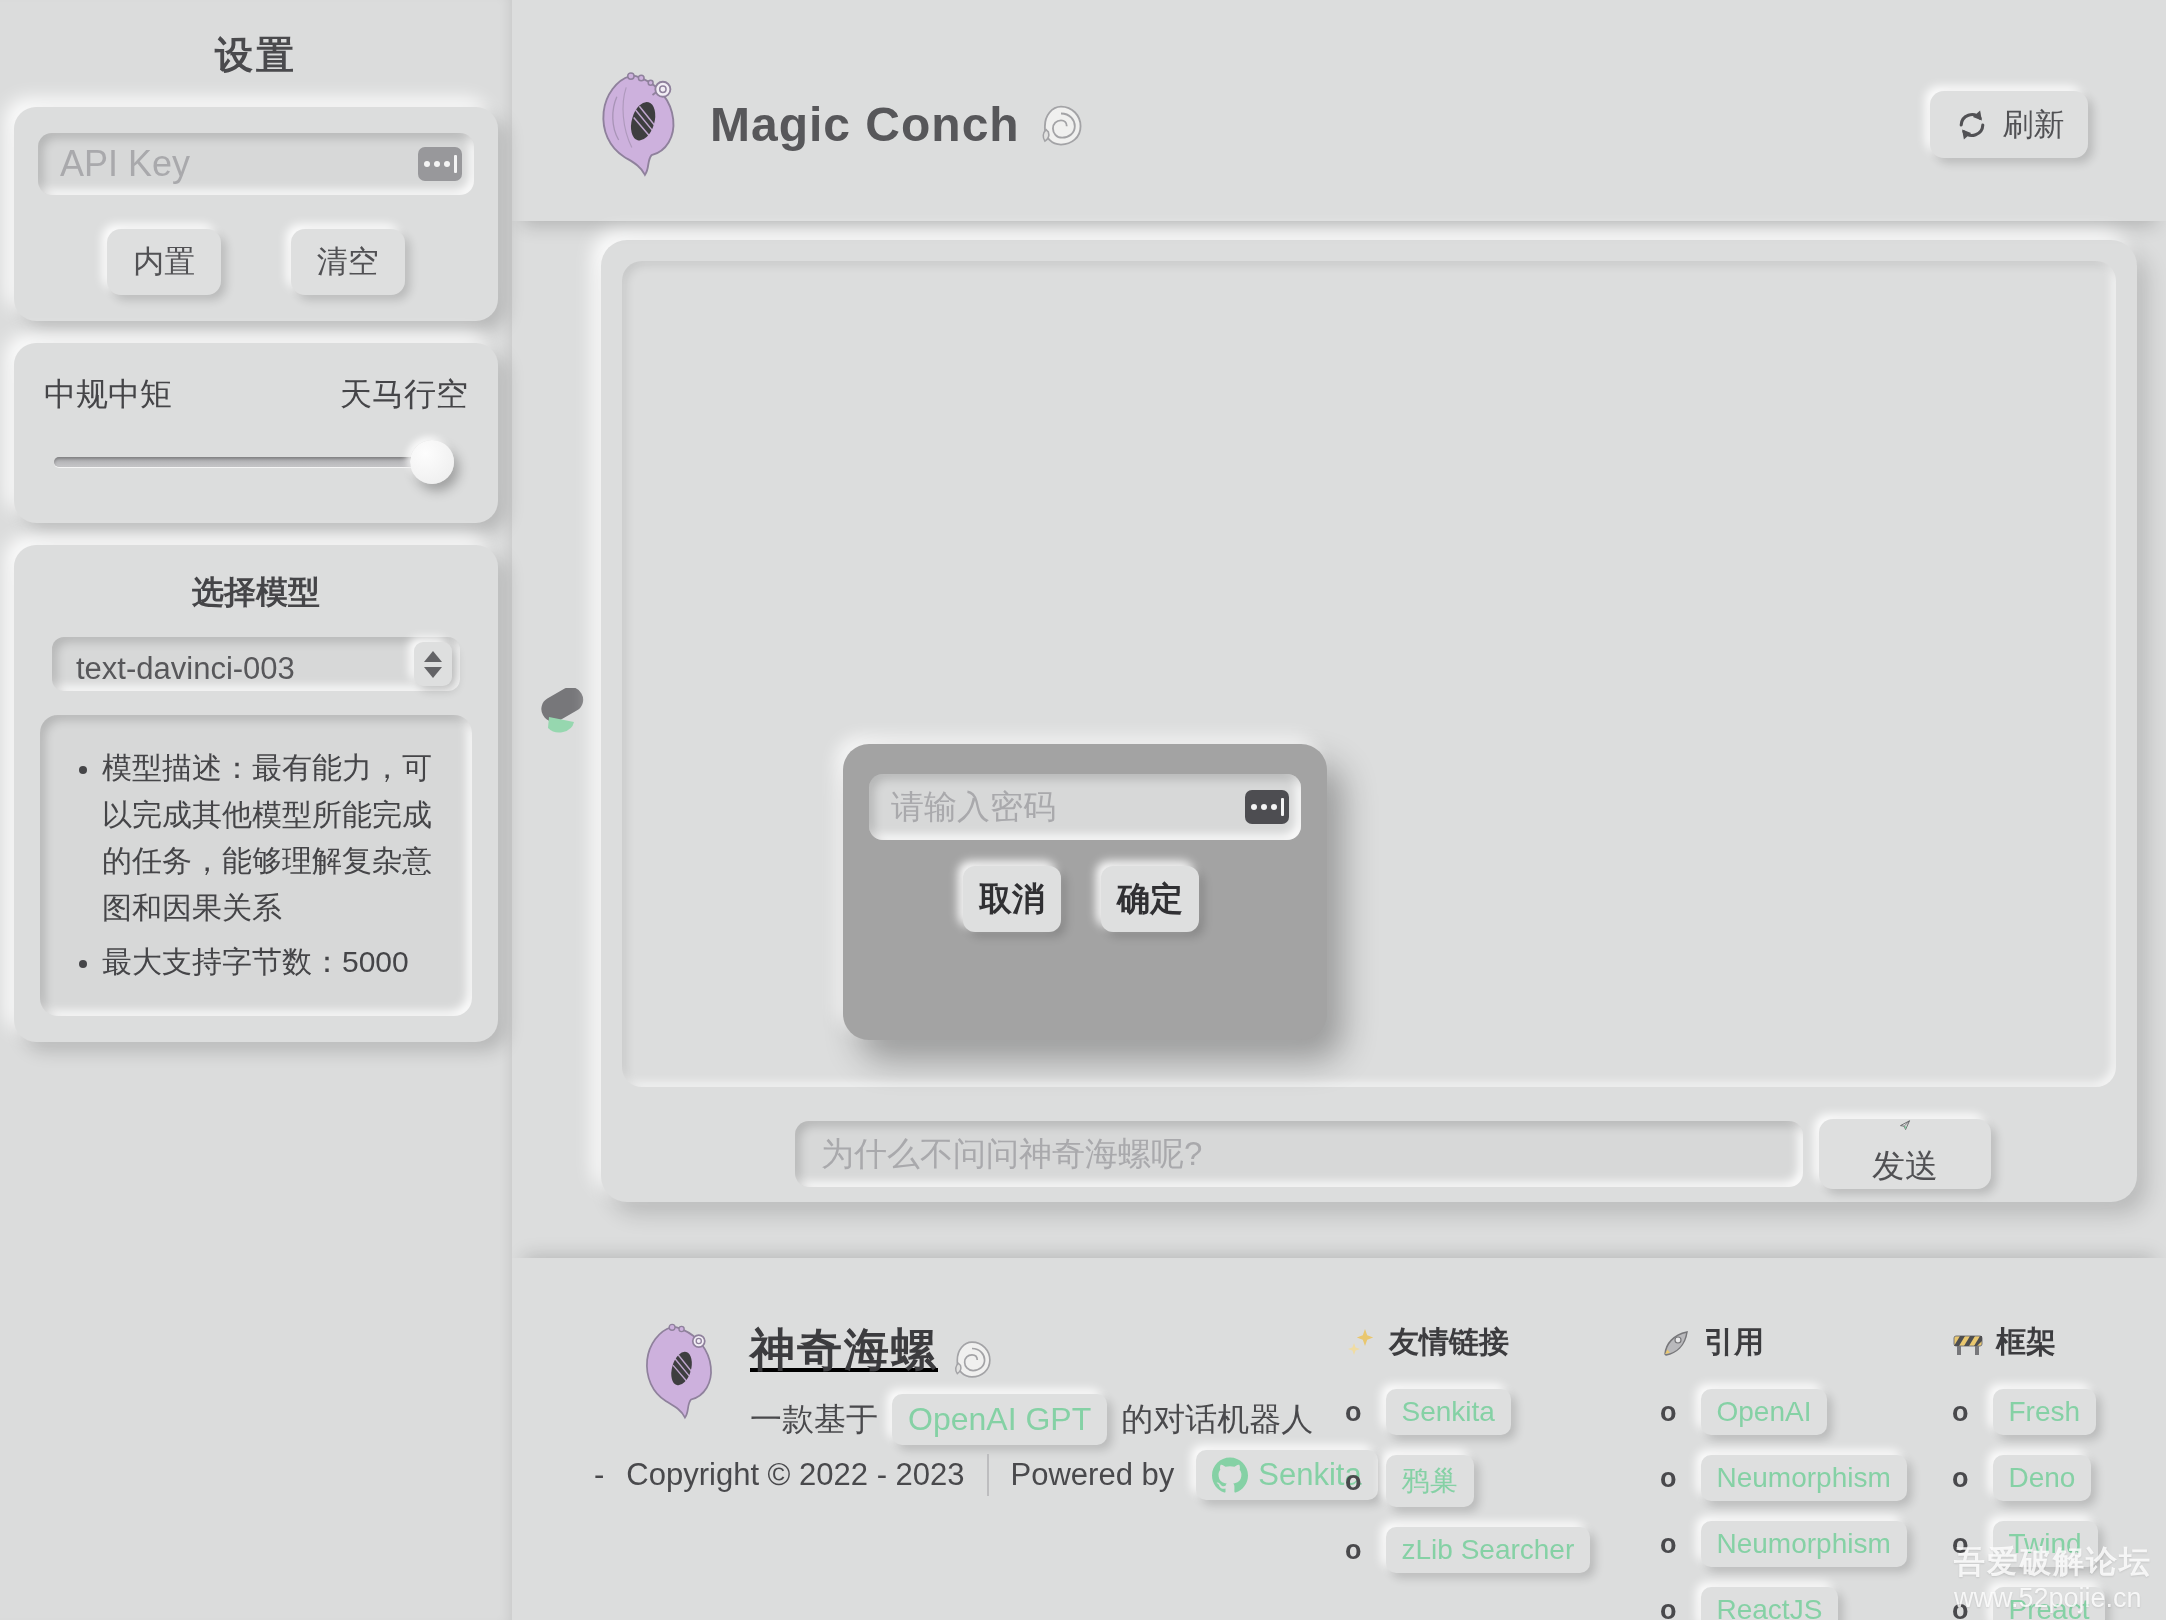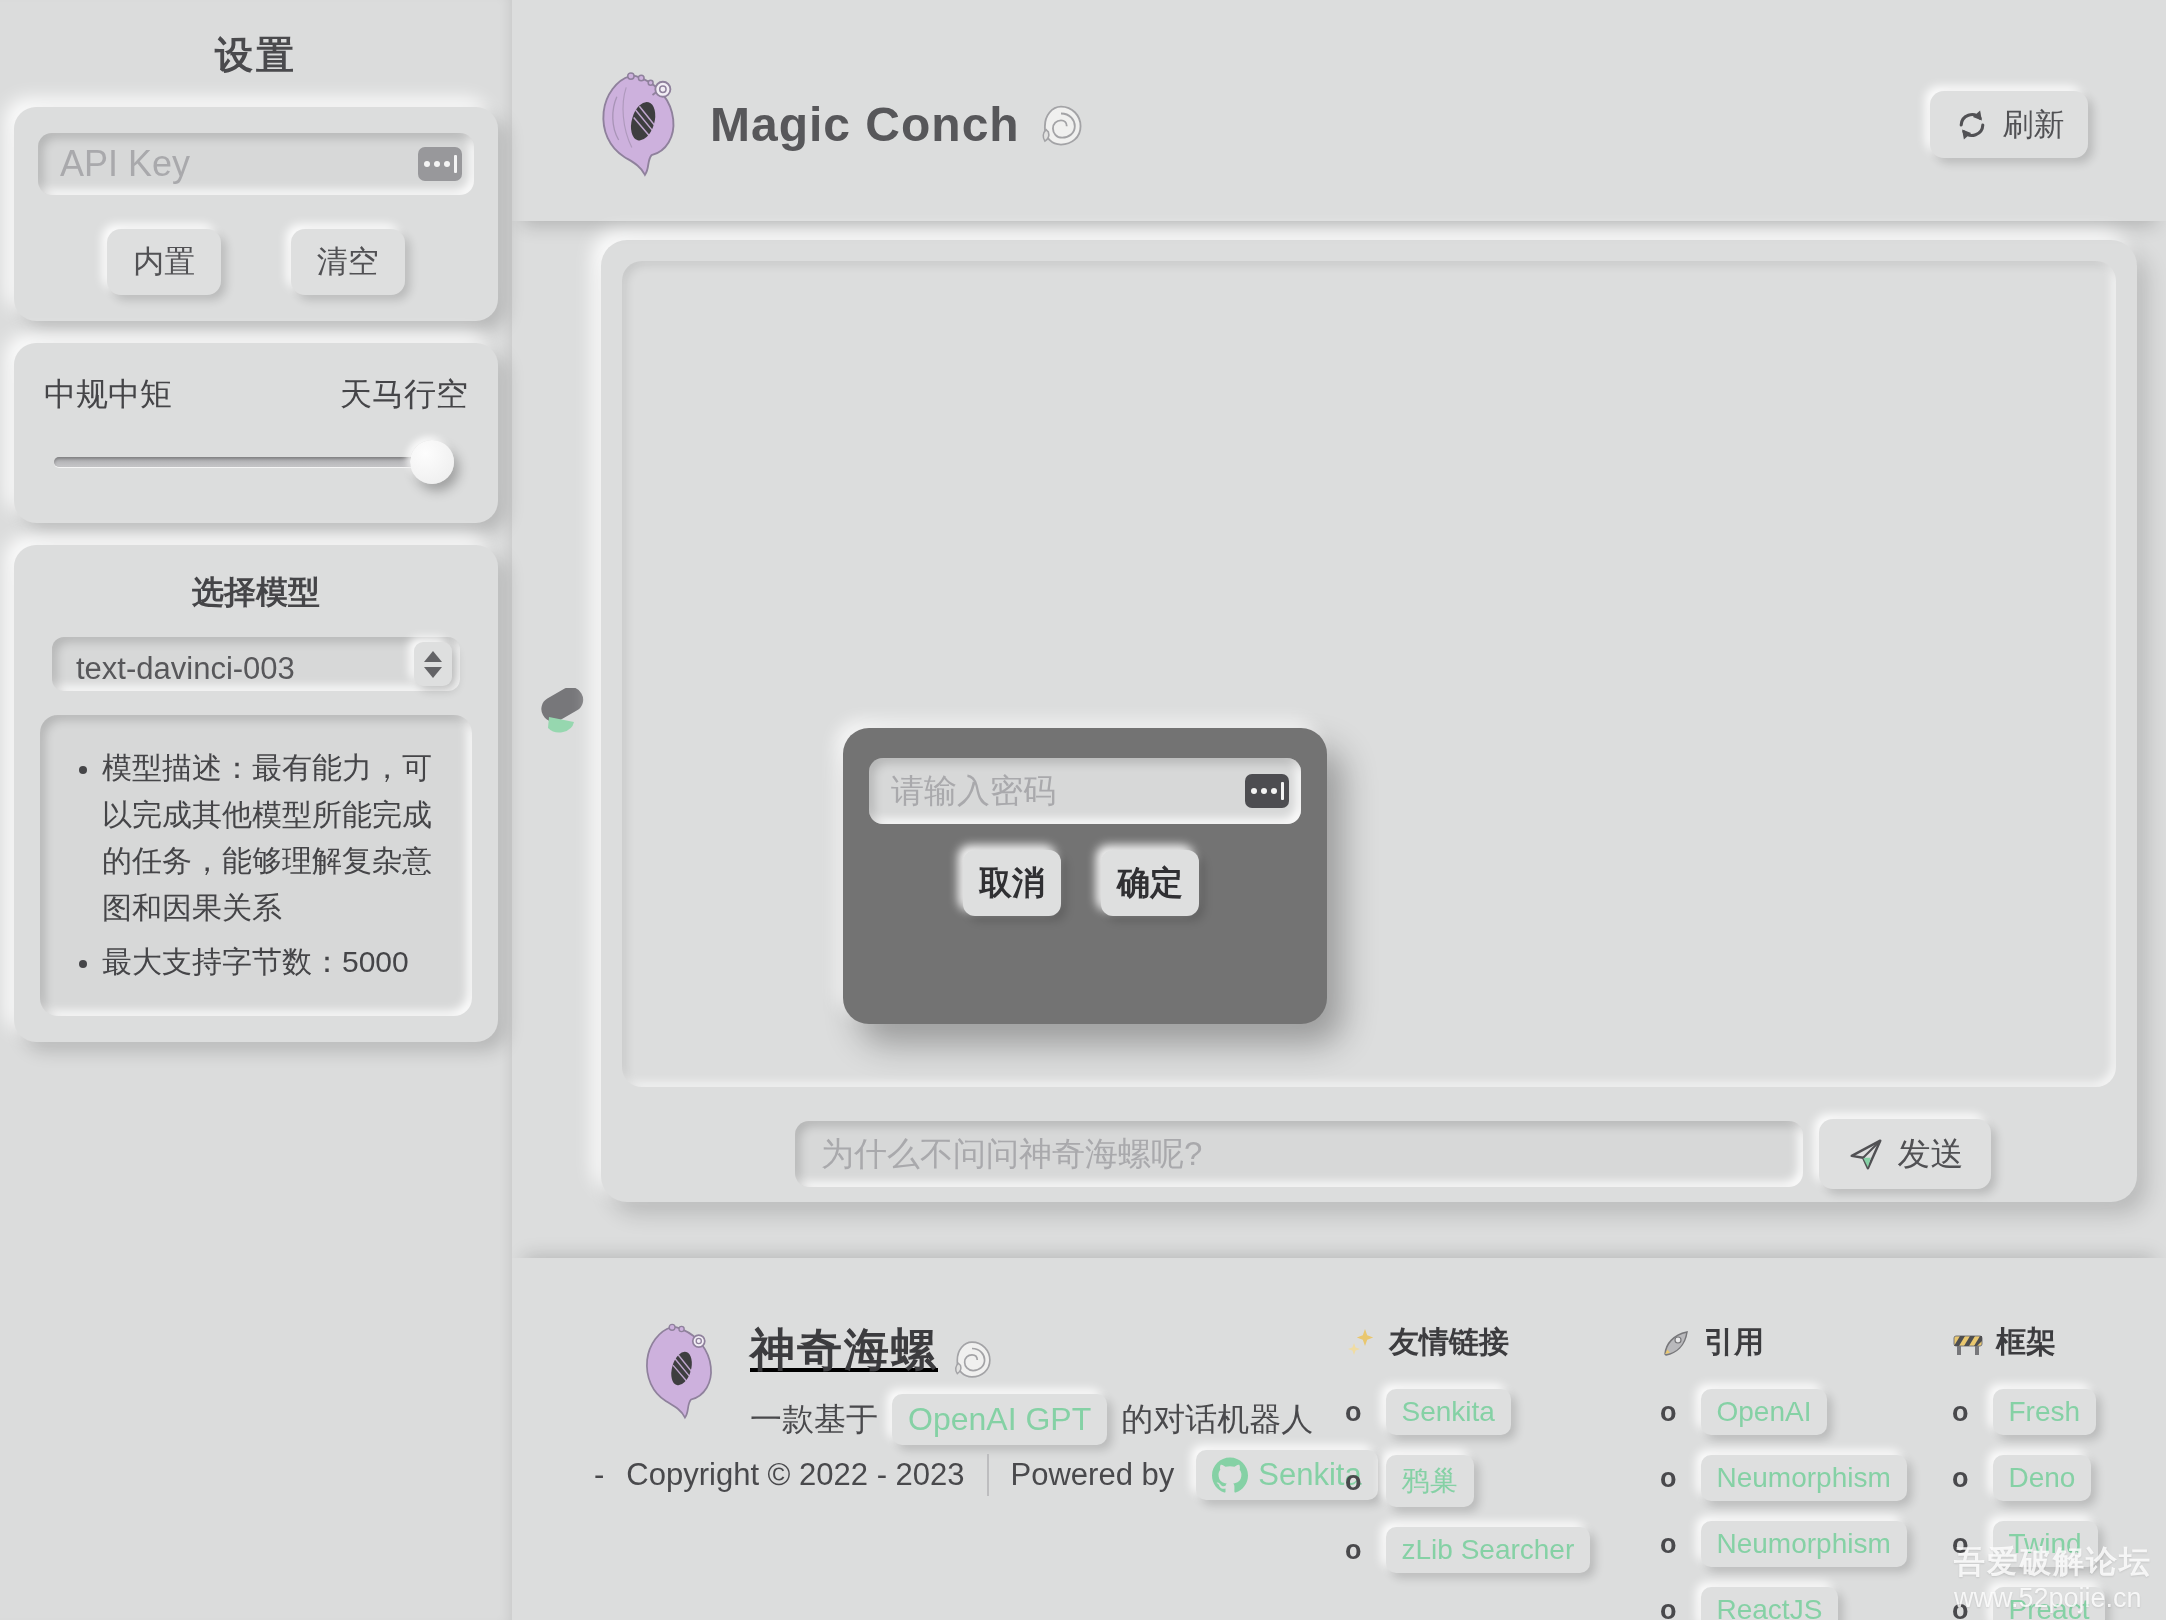--- a/index.html
+++ b/index.html
@@ -65,26 +65,26 @@
                   box-shadow:10px 12px 22px rgba(0,0,0,.16), -9px -9px 18px rgba(255,255,255,.9); }
   .chat-history { height:826px; border-radius:20px;
                   box-shadow:inset 4px 4px 10px rgba(0,0,0,.10), inset -4px -4px 10px rgba(255,255,255,.75); }
   .chat-input-row { margin-top:32px; display:flex; justify-content:center; align-items:center; gap:16px; }
   .chat-input { width:1008px; height:66px; border-radius:14px; position:relative;margin-left:48px; }
   .chat-input input { width:100%; height:100%; background:transparent; border:none; outline:none;
                       font-family:inherit; font-size:33px; color:#6f6f72; padding:0 26px; }
   .chat-input input::placeholder { color:#a9a9ac; }
   .send-btn { width:172px; height:70px; border-radius:14px; border:none; font-family:inherit;
               display:flex; align-items:center; justify-content:center; gap:13px;
-              font-size:33px; color:#515154; cursor:pointer; }
+              font-size:33px; color:#515154; cursor:pointer;flex-direction:column; }
 
   .drawer-toggle { position:absolute; left:16px; top:688px; width:66px; height:58px; cursor:pointer; background:none; border:none; }
 
   
-  .modal { position:absolute; left:331px; top:728px; width:484px; height:296px; border-radius:26px; background:#737373;
+  .modal { position:absolute; left:331px; top:744px; width:484px; height:296px; border-radius:26px; background:#a3a3a3;
            padding:30px 26px; z-index:5;
            box-shadow:16px 20px 34px rgba(0,0,0,.30), -8px -8px 16px rgba(255,255,255,.75); }
   .modal .input-wrap { height:66px; }
   .modal .input-wrap input { font-size:33px; }
   .modal-btn-row { display:flex; justify-content:space-between; margin-top:26px; padding:0 102px 0 94px; }
   .modal-btn { min-width:98px; height:66px; border-radius:12px; border:none; font-family:inherit;
                font-size:33px; font-weight:600; color:#303033; cursor:pointer;
                display:flex; align-items:center; justify-content:center; }
 
   

